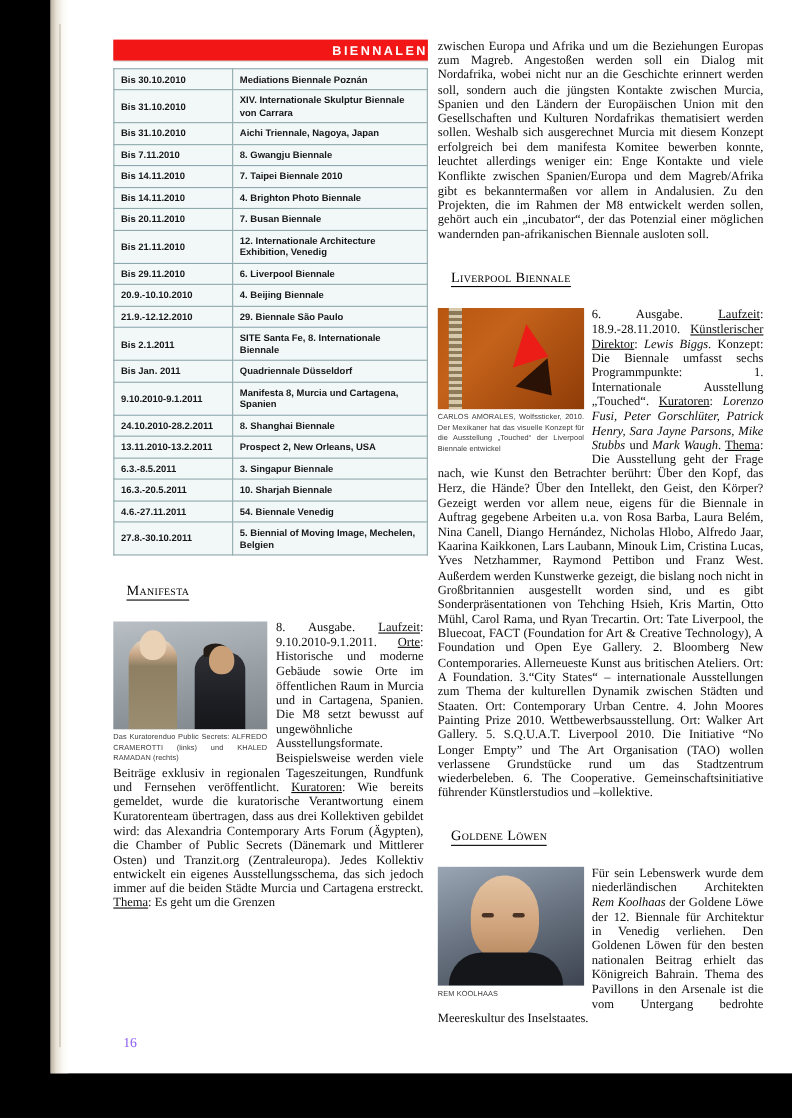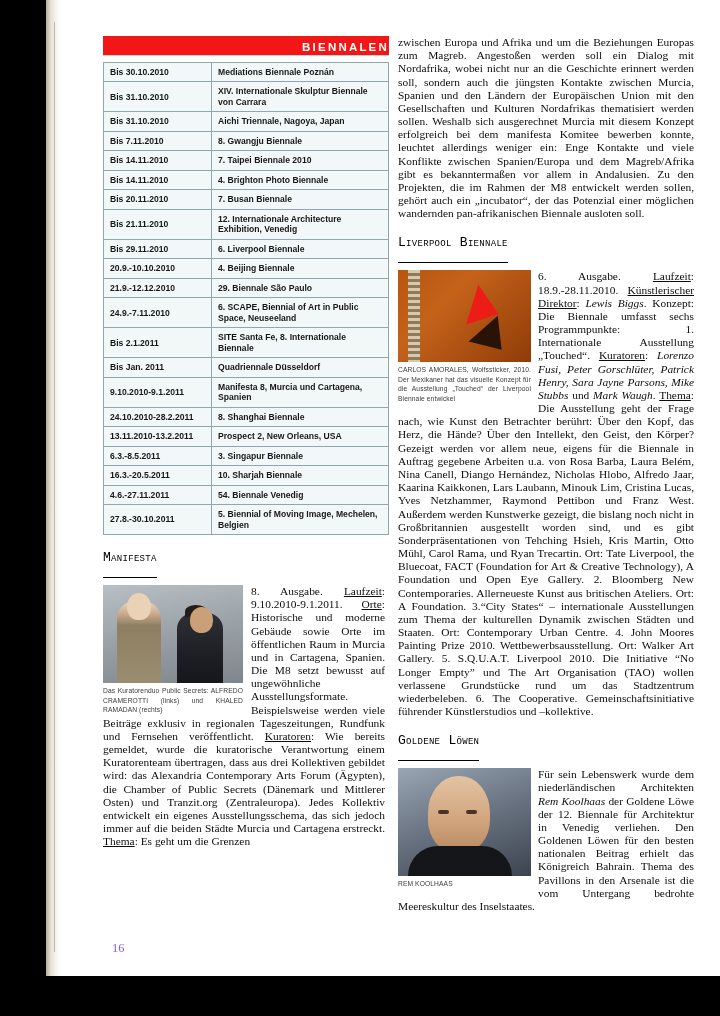--- a/index.html
+++ b/index.html
@@ -106,29 +106,29 @@
     padding: 4px 5px 4px 6px;
     vertical-align: middle;
     line-height: 1.22;
     font-weight: bold;
   }
   table.biennale td.date { width: 96px; white-space: nowrap; }
   table.biennale td.name { }
 
   
   .sec-head {
-    font-family: Liberation Mono, monospace;
+    font-family: Liberation Serif, serif;
     font-variant: small-caps;
     font-size: 13px;
     letter-spacing: .3px;
     color: #000;
     display: inline-block;
     border-bottom: 1.4px solid #000;
-    padding-bottom: 12px;
-    margin: 0;
+    padding-bottom: 0px;
+    margin: 12px;
   }
   .sec-head-wrap { margin: 12px 0 7px 0; }
 
   
   .body {
     font-family: "Liberation Serif", serif;
     font-size: 11.4px;
     line-height: 1.155;
     text-align: justify;
     color: #0c0c0c;
@@ -290,24 +290,20 @@
                 <td class="date">Bis 29.11.2010</td>
                 <td class="name">6. Liverpool Biennale</td>
               </tr>
             <tr>
                 <td class="date">20.9.-10.10.2010</td>
                 <td class="name">4. Beijing Biennale</td>
               </tr>
             <tr>
                 <td class="date">21.9.-12.12.2010</td>
                 <td class="name">29. Biennale São Paulo</td>
-              </tr>
-            <tr>
-                <td class="date">24.9.-7.11.2010</td>
-                <td class="name">6. SCAPE, Biennial of Art in Public Space, Neuseeland</td>
               </tr>
             <tr>
                 <td class="date">Bis 2.1.2011</td>
                 <td class="name">SITE Santa Fe, 8. Internationale Biennale</td>
               </tr>
             <tr>
                 <td class="date">Bis Jan. 2011</td>
                 <td class="name">Quadriennale Düsseldorf</td>
               </tr>
             <tr>

